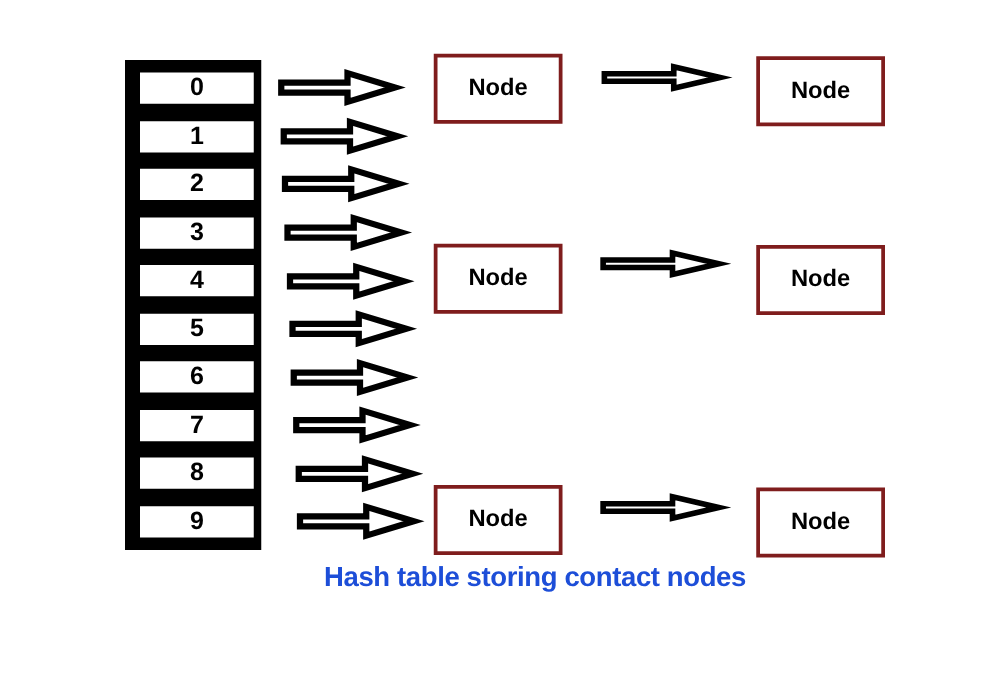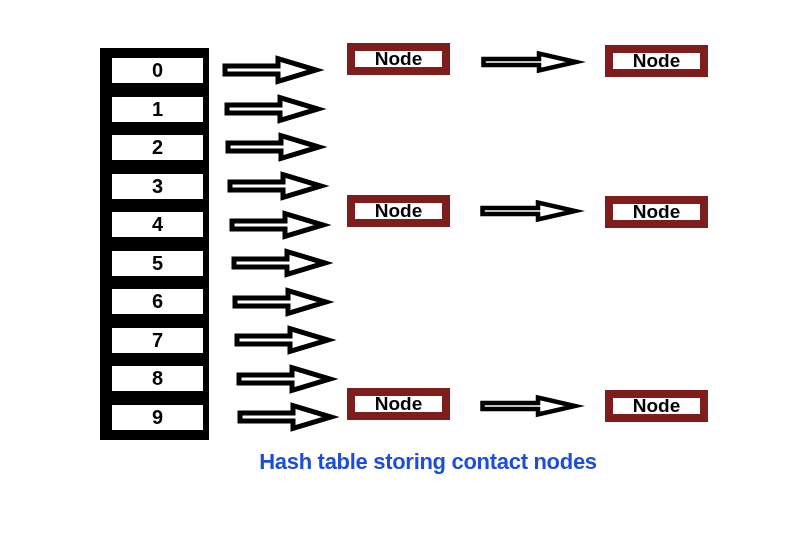--- a/index.html
+++ b/index.html
@@ -31,23 +31,23 @@
     color: #000000;
   }
   .bucket:last-child { margin-bottom: 0; }
   .arrow-svg {
     position: absolute;
     overflow: visible;
   }
   .node-box {
     position: absolute;
     width: 103px;
-    height: 32px;
+    height: 56px;
     box-sizing: border-box;
-    border: 8px solid #7f1d1d;
+    border: 3px solid #7f1d1d;
     background: #ffffff;
     display: flex;
     align-items: center;
     justify-content: center;
     font-weight: bold;
     font-size: 19px;
     color: #000000;
   }
   .caption {
     position: absolute;

